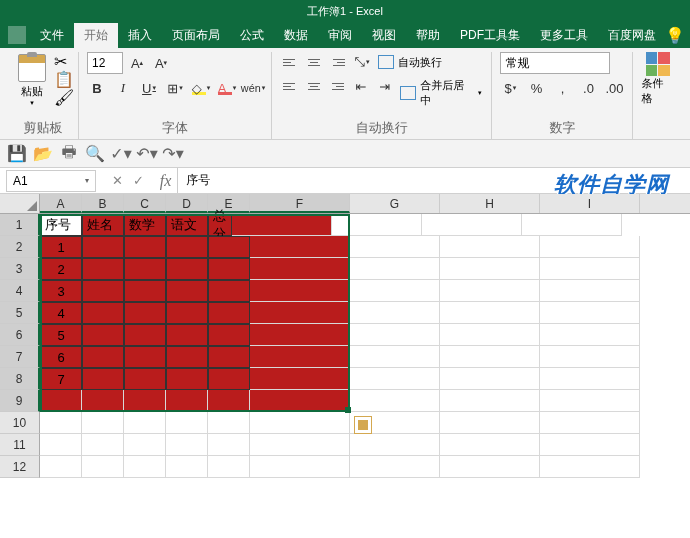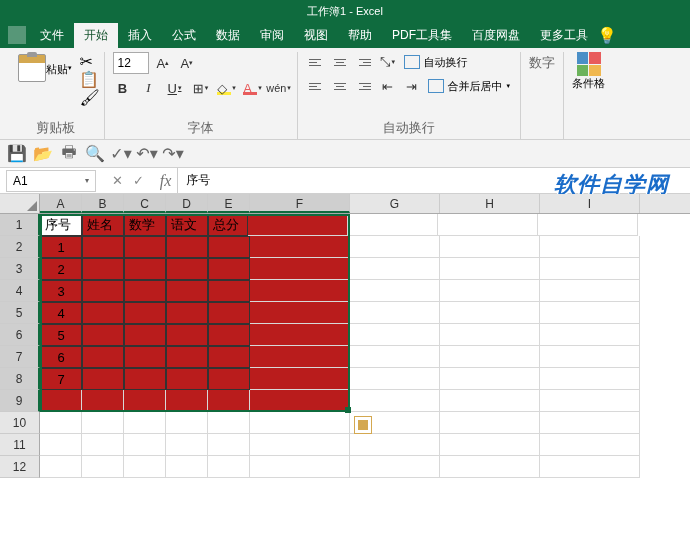--- a/index.html
+++ b/index.html
@@ -2,30 +2,30 @@
 <html><head>
   <meta charset="utf-8">
   <style>
     * { margin: 0; padding: 0; box-sizing: border-box; font-family: "Microsoft YaHei", sans-serif; }
     body { width: 690px; height: 538px; overflow: hidden; background: #fff; }
     
     .titlebar { background: #0f6b3e; height: 22px; display: flex; align-items: center; justify-content: center; color: #fff; font-size: 11px; }
     
     .menubar { background: #0f6b3e; height: 26px; display: flex; align-items: center; padding-left: 8px; }
     .menu-item { color: #fff; padding: 4px 10px; font-size: 12px; cursor: pointer; }
-    .menu-item.active { background: #f3f3f3; color: #14532d; }
+    .menu-item.active { background: #f3f3f3; color: #737373; }
     .menu-icon { width: 18px; height: 18px; margin-right: 4px; display: flex; align-items: center; justify-content: center; }
     
     .ribbon { background: #f3f3f3; height: 92px; border-bottom: 1px solid #d0d0d0; display: flex; padding: 4px 8px 0; }
     .ribbon-group { border-right: 1px solid #d0d0d0; padding: 0 8px; display: flex; flex-direction: column; justify-content: space-between; }
     .ribbon-group-label { text-align: center; font-size: 13px; color: #666; padding: 2px 0; }
     .ribbon-content { flex: 1; display: flex; align-items: flex-start; gap: 4px; }
     
     .clipboard-group { display: flex; gap: 6px; }
-    .paste-btn { display: flex; align-items: center; cursor: pointer; padding: 2px; }
+    .paste-btn { display: flex; flex-direction: column; align-items: center; cursor: pointer; padding: 2px; }
     .clipboard-icon { width: 28px; height: 28px; background: linear-gradient(to bottom, #d4a850 0%, #d4a850 30%, #fff 30%, #fff 100%); border: 1px solid #999; border-radius: 2px; position: relative; }
     .clipboard-icon::before { content: ""; position: absolute; top: -3px; left: 8px; width: 10px; height: 5px; background: #999; border-radius: 2px 2px 0 0; }
     .paste-label { font-size: 11px; margin-top: 2px; }
     .small-btns { display: flex; flex-direction: column; gap: 2px; }
     .cut-icon { width: 16px; height: 16px; }
     .brush-icon { width: 16px; height: 16px; }
     
     .font-group { display: flex; flex-direction: column; gap: 4px; }
     .font-row1 { display: flex; gap: 4px; align-items: center; }
     .font-name { width: 140px; height: 22px; border: 1px solid #aaa; font-size: 12px; padding: 0 4px; background: #fff; }
@@ -107,28 +107,29 @@
 
 <div class="menubar">
   <div class="menu-icon">
     <svg viewBox="0 0 16 16">
         <rect width="16" height="16" fill="#fff" opacity="0.3"></rect>
       </svg>
   </div>
   <div class="menu-item">文件</div>
   <div class="menu-item active">开始</div>
   <div class="menu-item">插入</div>
+  <div class="menu-item">页面布局</div>
   <div class="menu-item">公式</div>
   <div class="menu-item">数据</div>
   <div class="menu-item">审阅</div>
   <div class="menu-item">视图</div>
   <div class="menu-item">帮助</div>
   <div class="menu-item">PDF工具集</div>
+  <div class="menu-item">更多工具</div>
   <div class="menu-item">百度网盘</div>
-  <div class="menu-item">更多工具</div>
   <div class="menu-icon" style="color:#fff">💡</div>
 </div>
 
 <div class="ribbon">
   <div class="ribbon-group">
     <div class="ribbon-content clipboard-group">
       <div class="paste-btn">
         <div class="clipboard-icon"></div>
         <span class="paste-label">粘贴</span>
         <span style="font-size:7px">▾</span>
@@ -214,20 +215,30 @@
           <div class="wrap-icon"></div>
           <span>合并后居中</span>
           <span style="font-size:7px">▾</span>
         </div>
       </div>
     </div>
     <div class="ribbon-group-label">自动换行</div>
   </div>
 
   <div class="ribbon-group">
+    <div class="ribbon-content number-group">
+      <input class="number-select" value="常规" style="">
+      <div class="num-row">
+        <div class="fbtn dd">$</div>
+        <div class="fbtn">%</div>
+        <div class="fbtn">,</div>
+        <div class="fbtn">.0</div>
+        <div class="fbtn">.00</div>
+      </div>
+    </div>
     <div class="ribbon-group-label">数字</div>
   </div>
 
   <div class="ribbon-group" style="border:none">
     <div class="ribbon-content">
       <div class="cond-format">
         <div class="cond-icon">
             <div></div>
             <div></div>
             <div></div>
@@ -283,21 +294,21 @@
         <div class="col-h" style="width: 100px;">I</div>
       </div>
   </div>
   <div class="rows" id="rows-container">
       <div class="row">
         <div class="row-h sel">1</div>
         <div class="cell sel bordered hdr" style="width: 42px; background: rgb(255, 255, 255);">序号</div>
         <div class="cell sel bordered hdr" style="width: 42px;">姓名</div>
         <div class="cell sel bordered hdr" style="width: 42px;">数学</div>
         <div class="cell sel bordered hdr" style="width: 42px;">语文</div>
-        <div class="cell sel bordered hdr" style="width: 40px;">总分</div>
+        <div class="cell sel bordered hdr" style="width: 24px;">总分</div>
         <div class="cell sel" style="width: 100px;"></div>
         <div class="cell" style="width: 90px;"></div>
         <div class="cell" style="width: 100px;"></div>
         <div class="cell" style="width: 100px;"></div>
       </div>
       <div class="row">
         <div class="row-h sel">2</div>
         <div class="cell sel bordered num" style="width: 42px;">1</div>
         <div class="cell sel bordered" style="width: 42px;"></div>
         <div class="cell sel bordered" style="width: 42px;"></div>

